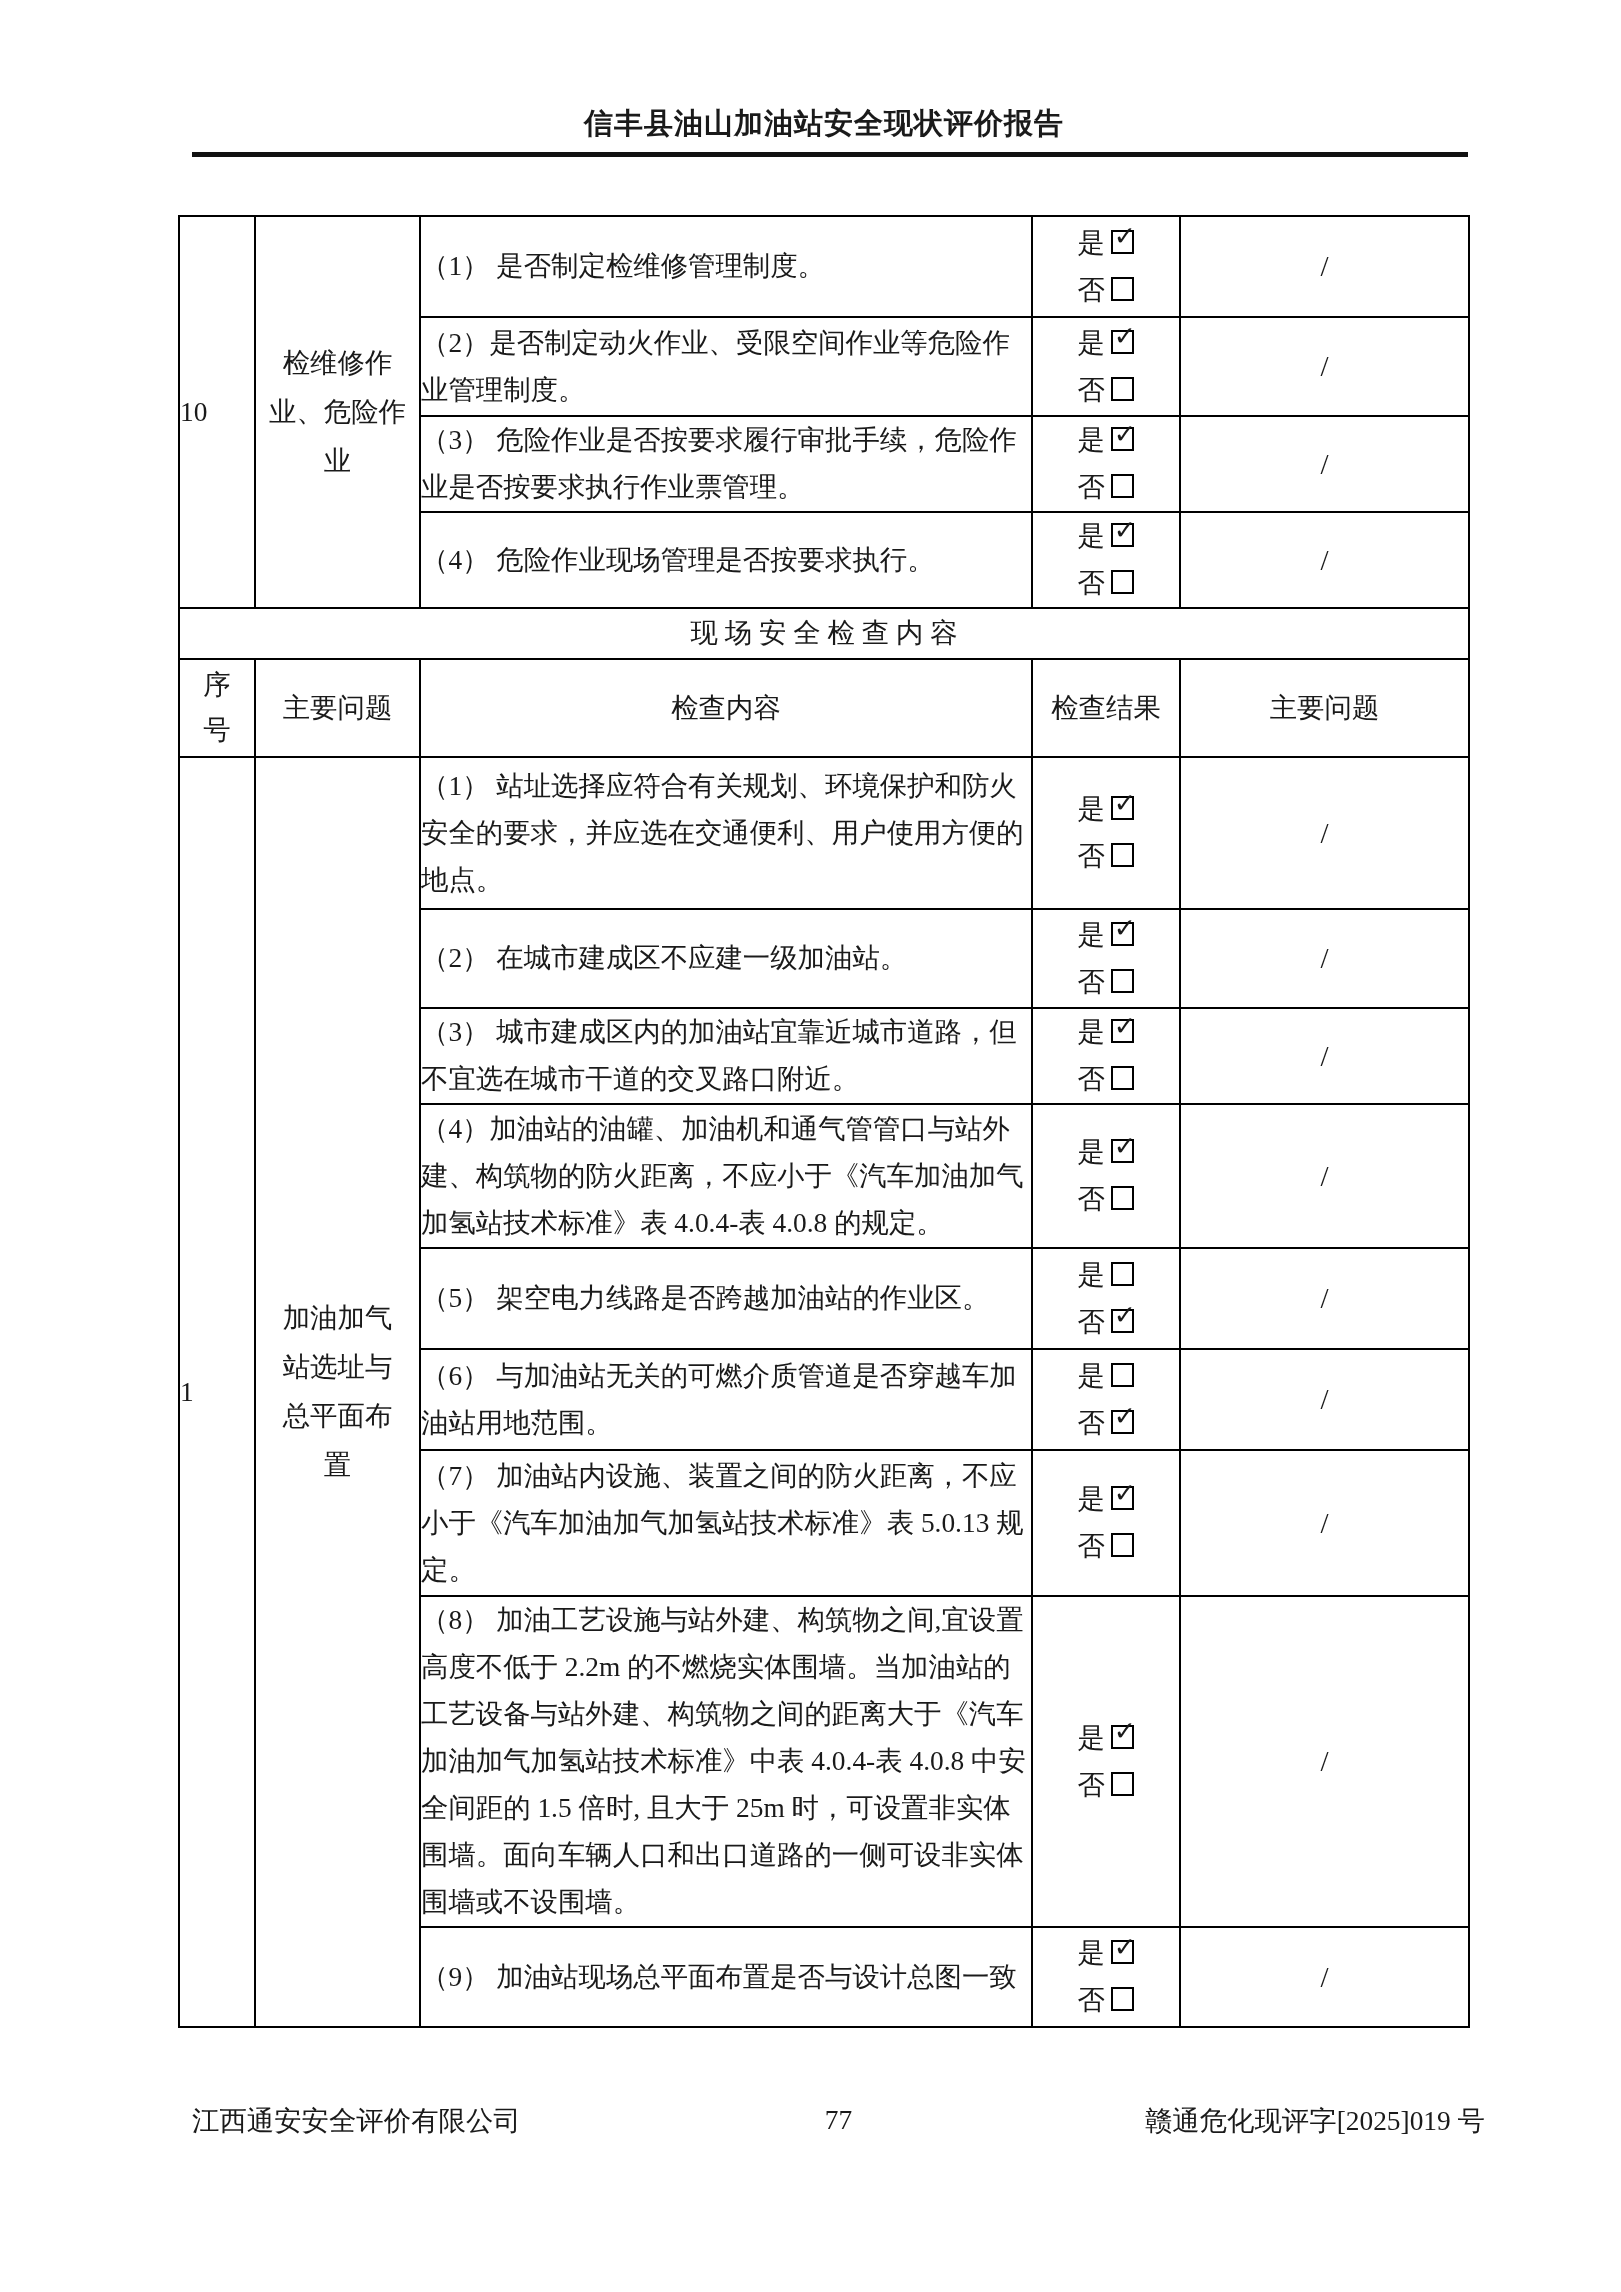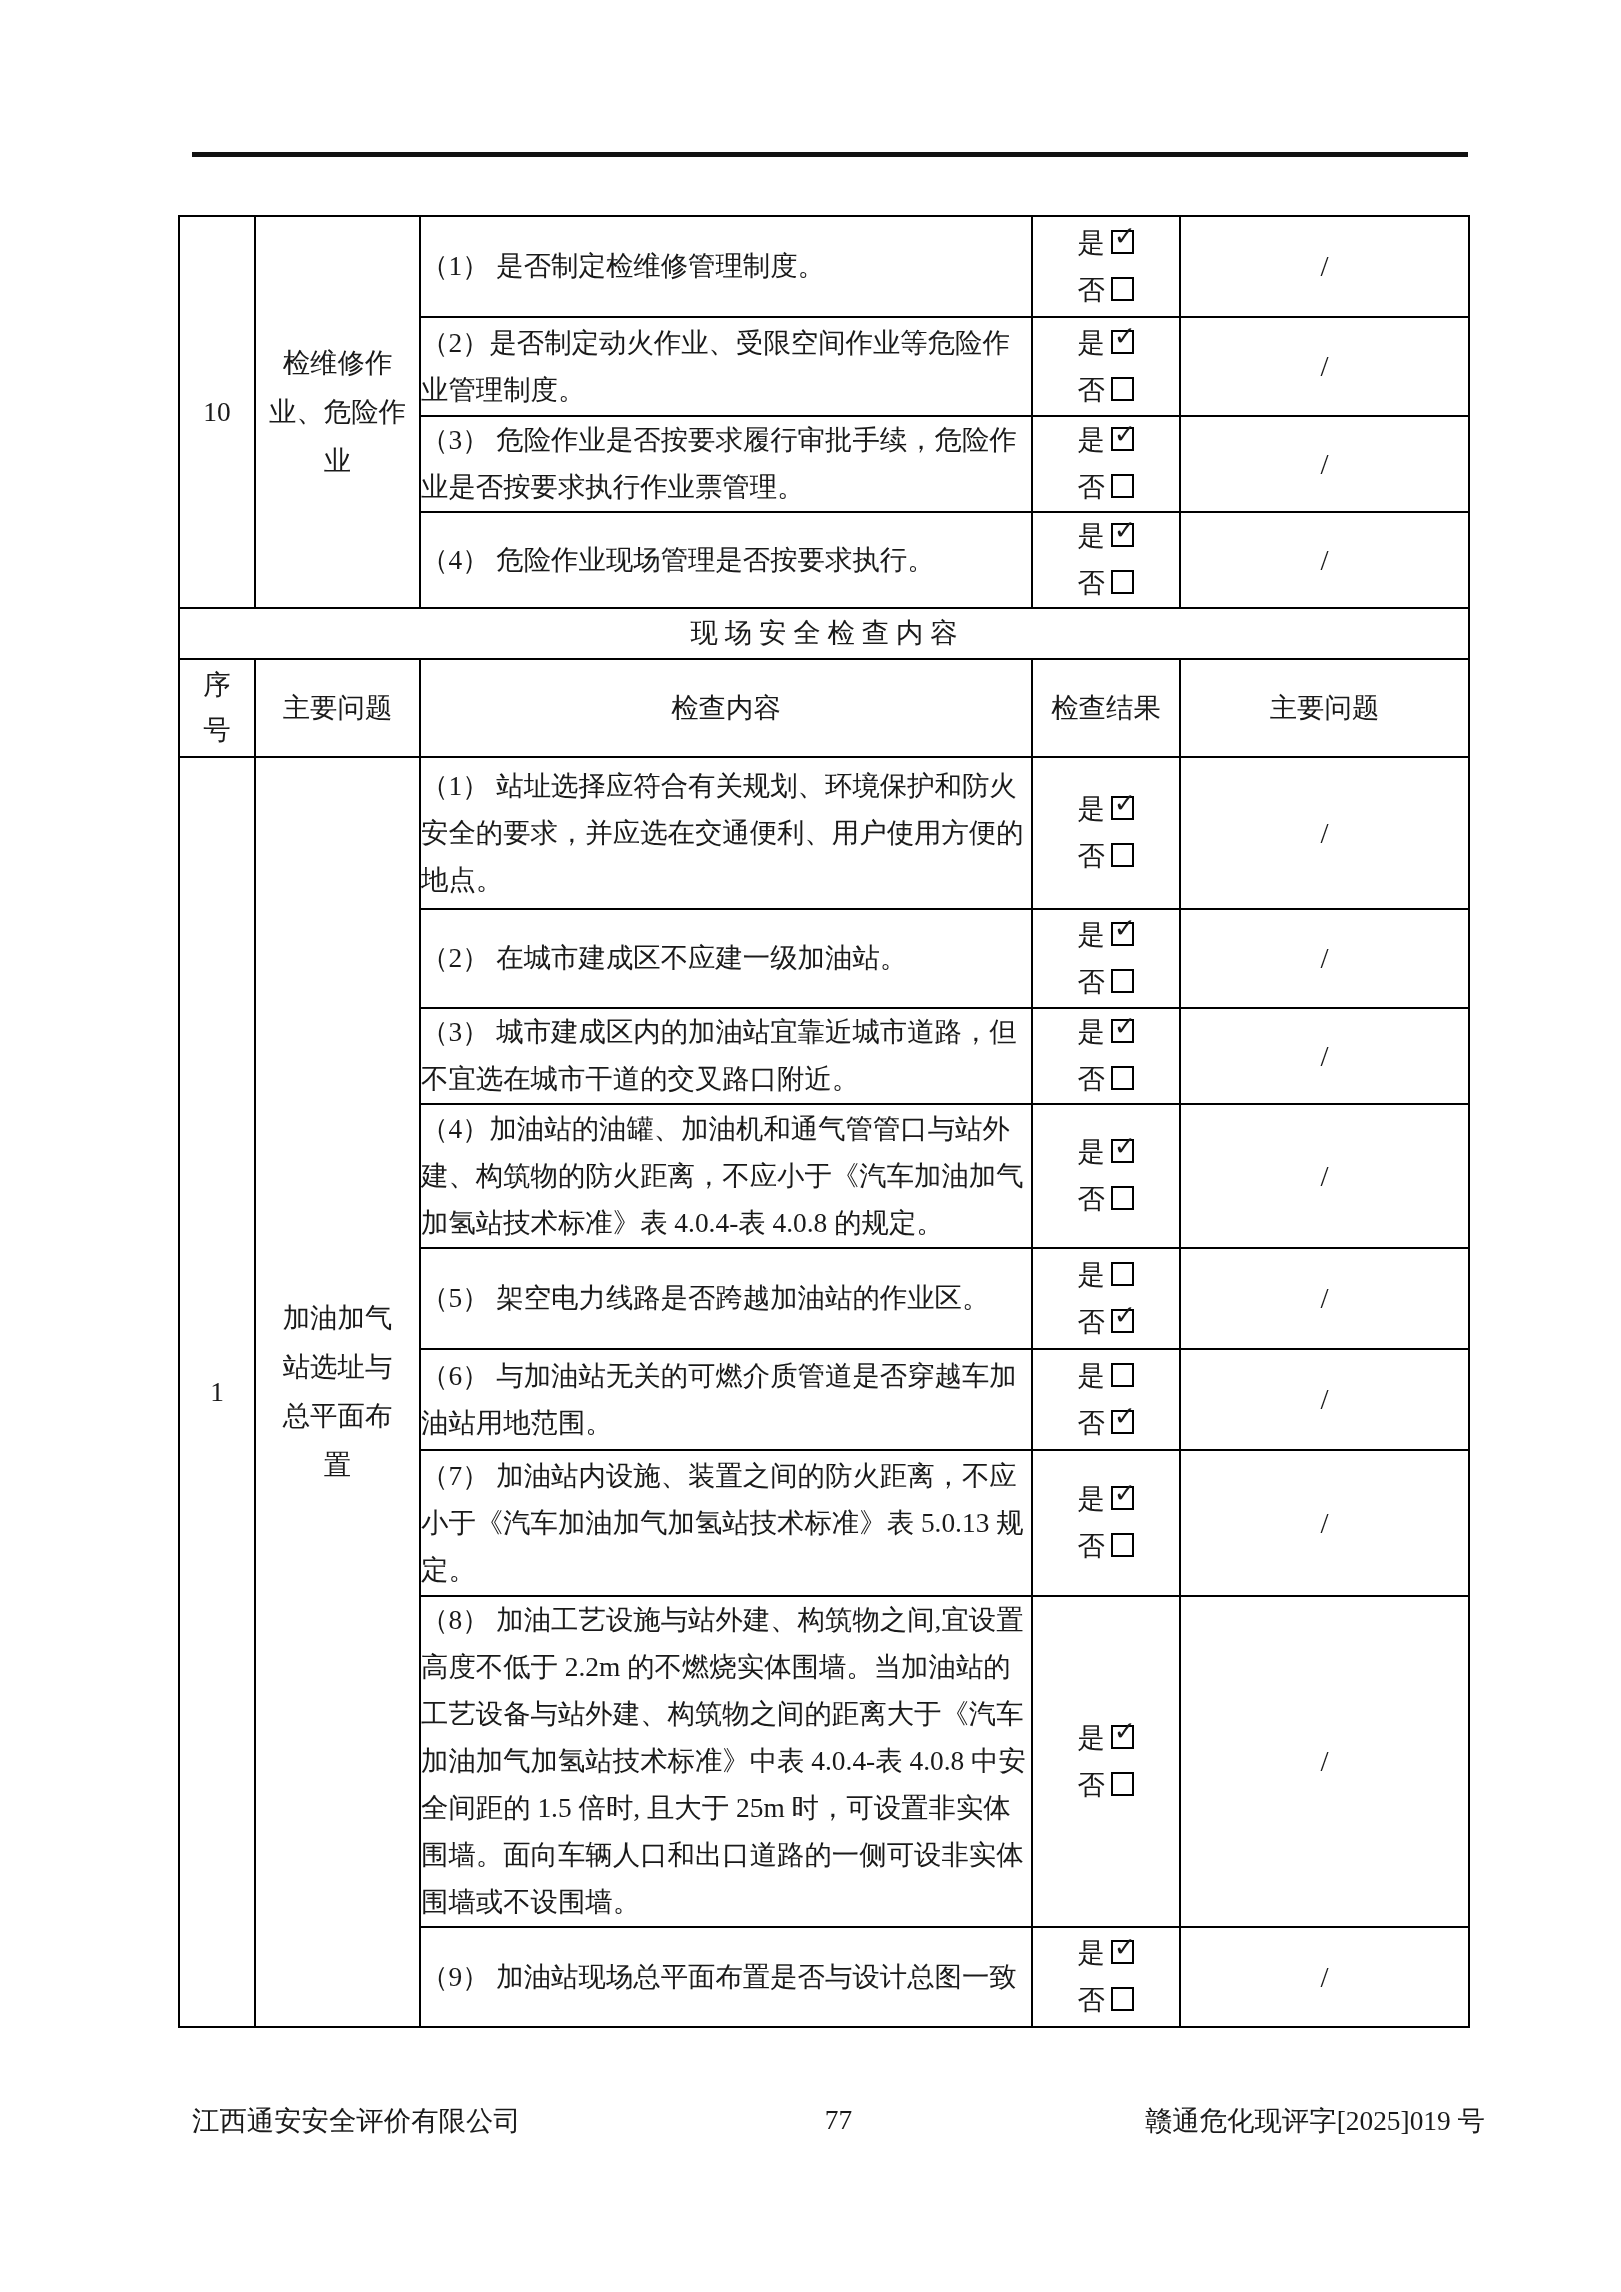--- a/index.html
+++ b/index.html
@@ -21,21 +21,21 @@
   }
   table.checklist{
     position:absolute;left:178px;top:215px;width:1290px;
     border-collapse:collapse;table-layout:fixed;
   }
   table.checklist td{
     border:2px solid #000;
     vertical-align:middle;
     padding:0;
   }
-  td.seq{ text-align:center;line-height:49px; }
+  td.seq{ text-align:left;line-height:49px; }
   td.item{ text-align:center;line-height:49px;white-space:pre-line; }
   td.content{ text-align:left;padding:0 13.7px;line-height:47px; }
   td.result{ text-align:center; }
   td.problem{ text-align:center;font-size:29px; }
   td.section-head{ text-align:center;line-height:49px;margin-top:35px; }
   td.col-head{ text-align:center;line-height:45px;white-space:pre-line; }
   .resline{ line-height:47px;white-space:nowrap; }
   .cbox{
     display:inline-block;width:19.6px;height:19.6px;
     border:2px solid #000;position:relative;
@@ -49,20 +49,21 @@
   .cbox[data-checked="true"] .tick{ visibility:visible; }
   .footer-company{ position:absolute;left:192px;top:2103px; }
   .footer-page{ position:absolute;left:765px;top:2105px;width:147px;text-align:center; }
   .footer-doc{ position:absolute;right:136px;top:2103px; }
 </style>
 </head>
 <body>
 
 <div class="page">
 
+  <div class="doc-title">信丰县油山加油站安全现状评价报告</div>
   <div class="header-rule"></div>
 
   <table class="checklist">
     <colgroup>
       <col style="width:76px">
         <col style="width:165px">
         <col style="width:612px">
         <col style="width:148px">
         <col style="width:289px">
     </colgroup>

